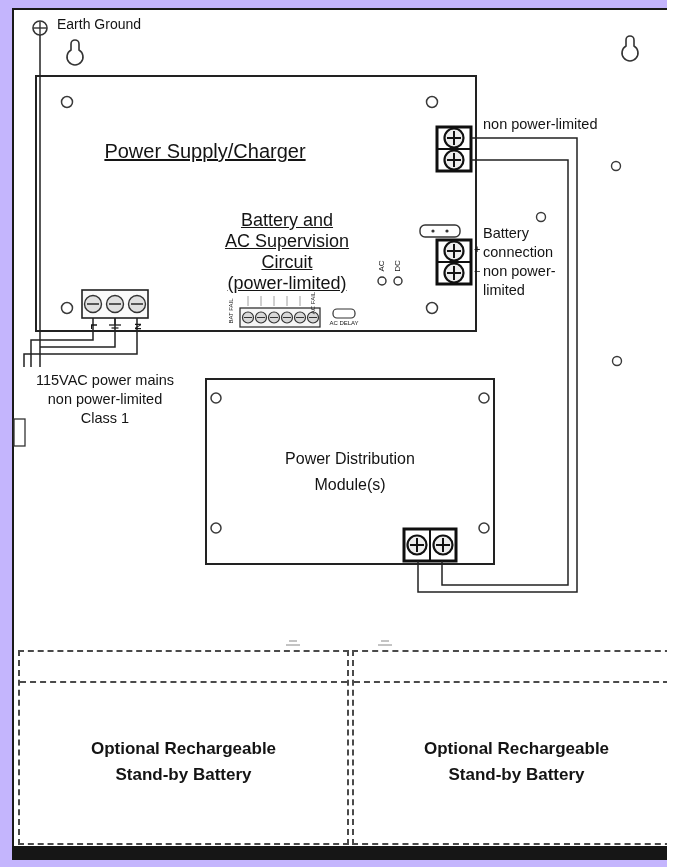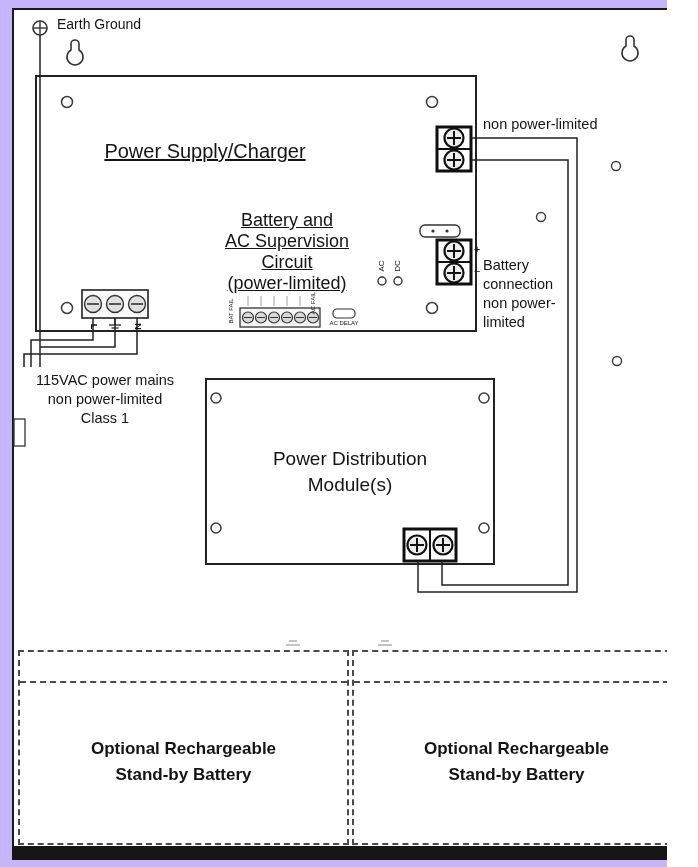--- a/index.html
+++ b/index.html
@@ -195,33 +195,33 @@
 
   <div class="label ctr" style="left:35px;top:140px;width:340px;font-size:20px;text-decoration:underline;">Power Supply/Charger</div>
 
   <div class="label ctr pre" style="left:212px;top:210px;width:150px;font-size:18px;line-height:21px;text-decoration:underline;">Battery and
 AC Supervision
 Circuit
 (power-limited)</div>
 
   <div class="label" style="left:483px;top:116px;font-size:14.5px;">non power-limited</div>
 
-  <div class="label pre" style="left:483px;top:224px;font-size:14.5px;line-height:19px;margin-top:32px;">Battery
+  <div class="label pre" style="left:483px;top:224px;font-size:14.5px;line-height:19px;">Battery
 connection
 non power-
 limited</div>
 
   <div class="label" style="left:474px;top:243px;font-size:11px;">+</div>
   <div class="label" style="left:474px;top:265px;font-size:11px;">−</div>
 
   <div class="label ctr pre" style="left:24px;top:371px;width:162px;font-size:14.5px;line-height:19px;">115VAC power mains
 non power-limited
 Class 1</div>
 
-  <div class="label ctr pre" style="left:205px;top:446px;width:290px;font-size:19px;line-height:26px;">Power Distribution
+  <div class="label ctr pre" style="left:205px;top:446px;width:290px;font-size:16px;line-height:26px;">Power Distribution
 Module(s)</div>
 
   <div class="label ctr pre" style="left:18px;top:736px;width:331px;font-size:17px;font-weight:bold;line-height:26px;">Optional Rechargeable
 Stand-by Battery</div>
 
   <div class="label ctr pre" style="left:352px;top:736px;width:329px;font-size:17px;font-weight:bold;line-height:26px;">Optional Rechargeable
 Stand-by Battery</div>
 
   <div class="label ctr" style="left:326px;top:320px;width:36px;font-size:6px;">AC DELAY</div>
 

